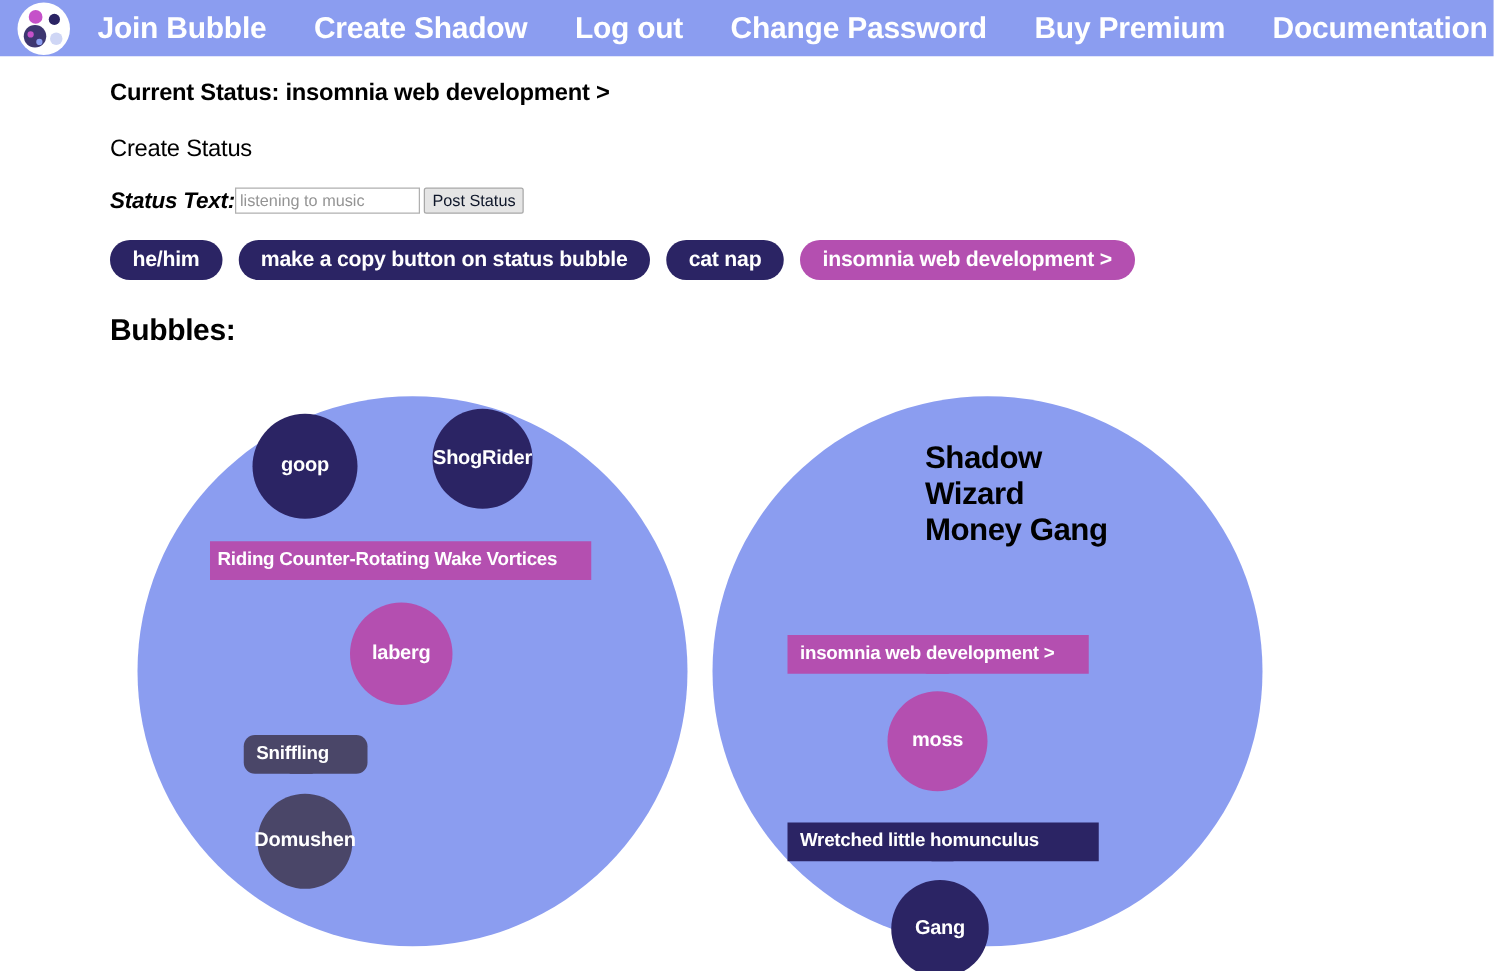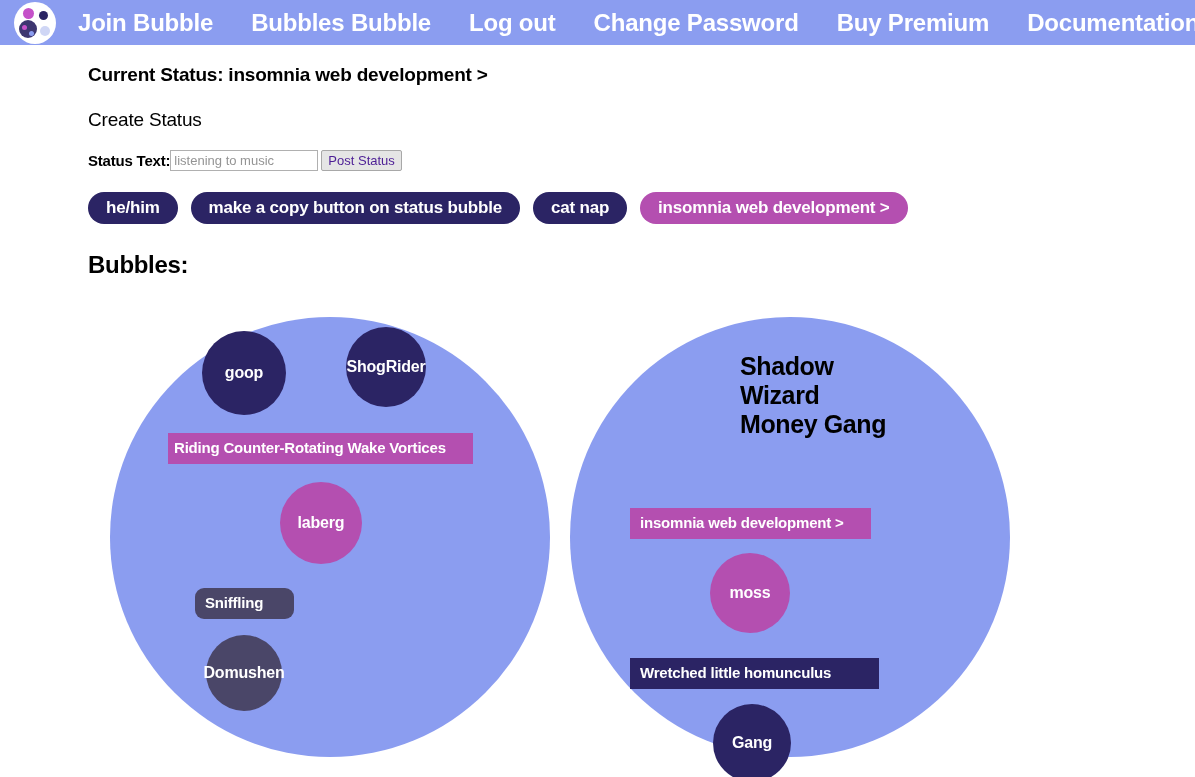--- a/index.html
+++ b/index.html
@@ -75,24 +75,25 @@
     color: #000000;
     margin: 23px 0 0 0;
     letter-spacing: -0.2px;
   }
   .status-form {
     display: flex;
     align-items: center;
     margin-top: 19px;
   }
   .status-label {
-    font-size: 15px;
-    font-weight: bold;
-    color: #000000;
-    letter-spacing: -0.2px;
+    font-size: 18px;
+    font-weight: bold;
+    color: #000000;
+    letter-spacing: -0.2px;
+    font-style: italic;
   }
   .status-input {
     width: 148px;
     height: 21px;
     font-size: 13px;
     font-family: "Liberation Sans", sans-serif;
     padding: 1px 3px;
     border: 1px solid #b0b0b0;
     background: #ffffff;
     color: #000;
@@ -100,21 +101,21 @@
   }
   .status-input::placeholder { color: #949494; }
   .post-btn {
     margin-left: 3px;
     height: 21px;
     font-size: 13px;
     font-family: "Liberation Sans", sans-serif;
     background: #e5e5e5;
     border: 1px solid #a8a8a8;
     padding: 0 6px;
-    color: #4c1d95;
+    color: #0f172a;
     border-radius: 2px;
     cursor: pointer;
   }
 
   
   .pill-row {
     display: flex;
     align-items: center;
     gap: 13px;
     margin-top: 21px;
@@ -205,21 +206,21 @@
   <div class="logo">
     <span class="b b1"></span>
     <span class="b b2"></span>
     <span class="b b3"></span>
     <span class="b b4"></span>
     <span class="b b5"></span>
     <span class="b b6"></span>
   </div>
   <div class="nav-links">
     <a class="nav-link" href="#">Join Bubble</a>
-    <a class="nav-link" href="#">Bubbles Bubble</a>
+    <a class="nav-link" href="#">Create Shadow</a>
     <a class="nav-link" href="#">Log out</a>
     <a class="nav-link" href="#">Change Password</a>
     <a class="nav-link" href="#">Buy Premium</a>
     <a class="nav-link" href="#">Documentation</a>
   </div>
 </div>
 
 <div class="content">
 
   <div class="current-status">Current Status: insomnia web development &gt;</div>

